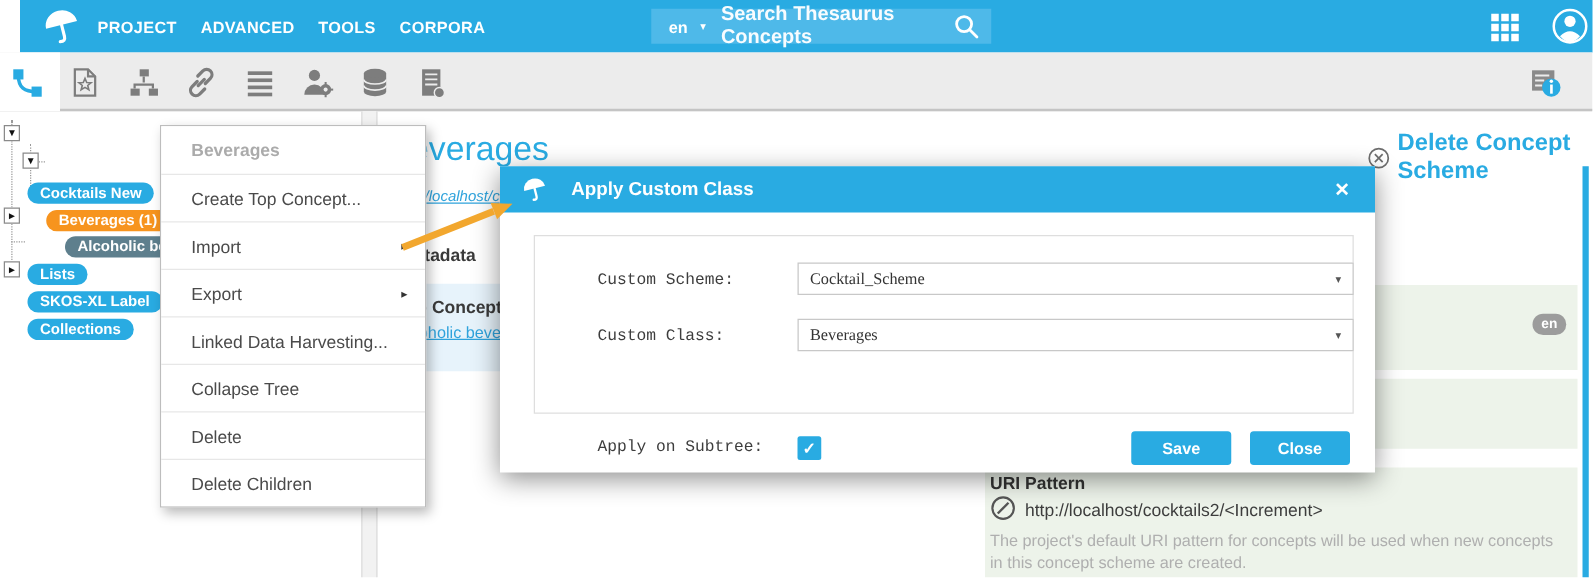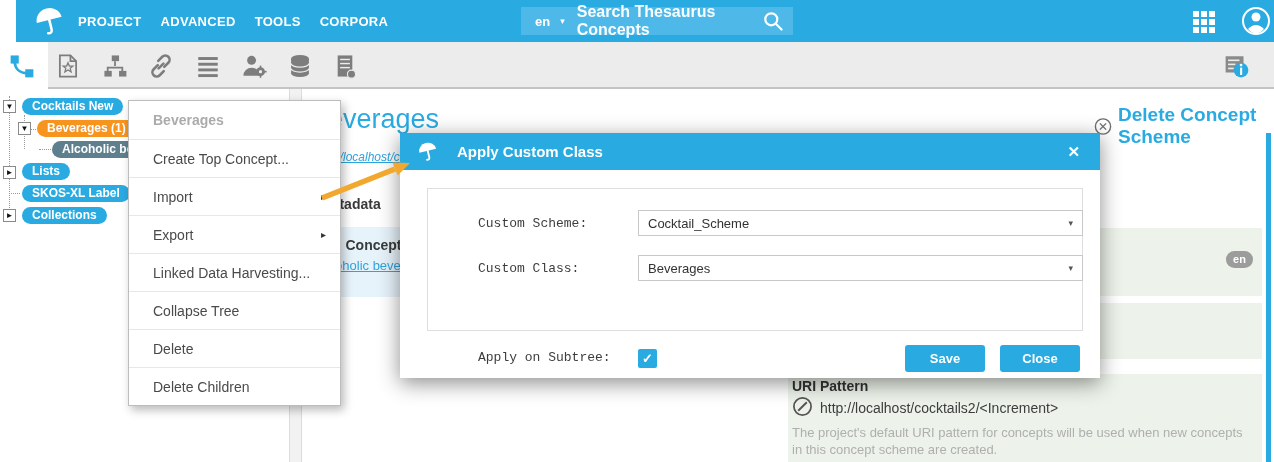--- a/index.html
+++ b/index.html
@@ -15,21 +15,21 @@
   .searchbox .lang { color:#fff; font-size:13px; font-weight:bold; }
   .searchbox .caret { color:#fff; font-size:9px; margin:0 12px 0 10px; }
   .searchbox .ph { color:rgba(255,255,255,.96); font-size:16px; font-weight:bold; flex:1; }
 
   
   .toolbar { position:absolute; left:0; top:42px; width:1274px; height:47px; background:#ECECEC; border-bottom:2px solid #C4C4C4; }
   .tool-active { position:absolute; left:0; top:42px; width:48px; height:47px; background:#fff; }
   .ticon { position:absolute; top:53px; width:26px; height:26px; }
 
   
-  .pill { position:absolute; border-radius:9px; color:#fff; font-weight:bold; font-size:12px; line-height:13px; padding:2px 10px; white-space:nowrap; cursor:pointer; }
+  .pill { position:absolute; border-radius:9px; color:#fff; font-weight:bold; font-size:12px; line-height:13px; padding:2px 10px; white-space:nowrap; cursor:pointer;margin-top:48px; }
   .tg { position:absolute; width:13px; height:13px; background:#fff; border:1px solid #8a8a8a; font-size:8px; line-height:11px; text-align:center; color:#111; cursor:pointer; z-index:2; }
   .dot-v { position:absolute; border-left:1px dotted #9a9a9a; width:0; }
   .dot-h { position:absolute; border-top:1px dotted #9a9a9a; height:0; }
   .tree-scroll { position:absolute; left:289px; top:89px; width:13px; height:373px; background:#F2F2F2; border-left:1px solid #DCDCDC; border-right:1px solid #DCDCDC; z-index:1; }
 
   
   .menu { position:absolute; left:128px; top:100px; width:213px; background:#fff; border:1px solid #BDBDBD; box-shadow:3px 4px 9px rgba(0,0,0,.28); z-index:30; }
   .mi { height:38px; display:flex; align-items:center; justify-content:space-between; padding:0 14px 0 24px; font-size:14px; color:#4a4a4a; border-top:1px solid #E7E7E7; cursor:pointer; background:#fff; }
   .mi.header { color:#ABABAB; font-weight:bold; border-top:none; cursor:default; }
   .mi.hl { background:#49BCE9; color:#fff; }
@@ -48,21 +48,21 @@
   .uri-v { position:absolute; left:820px; top:400px; font-size:14px; color:#3d3d3d; }
   .uri-d { position:absolute; left:792px; top:424px; width:458px; font-size:13px; color:#AFAFAF; line-height:17px; }
 
   
   .modal { position:absolute; left:400px; top:133px; width:700px; height:245px; background:#fff; box-shadow:0 5px 20px rgba(0,0,0,.45); z-index:40; }
   .modal-h { position:absolute; left:0; top:0; width:700px; height:37px; background:#29ABE2; display:flex; align-items:center; padding:0 16px; }
   .modal-h .title { color:#fff; font-weight:bold; font-size:15px; margin-left:18px; flex:1; }
   .modal-h .x { color:#fff; font-size:15px; font-weight:bold; cursor:pointer; padding:0 4px; }
   .fieldset { position:absolute; left:27px; top:55px; width:656px; height:143px; border:1px solid #DEDEDE; background:#fff; }
   .flabel { position:absolute; left:50px; font-size:13px; color:#3d3d3d;font-family:Liberation Mono, monospace; }
-  .sel { position:absolute; left:210px; width:445px; height:26px; border:1px solid #C8C8C8; background:#fff; display:flex; align-items:center; justify-content:space-between; padding:0 9px; font-size:13px; color:#333; cursor:pointer; }
+  .sel { position:absolute; left:210px; width:445px; height:26px; border:1px solid #C8C8C8; background:#fff; display:flex; align-items:center; justify-content:space-between; padding:0 9px; font-size:13px; color:#333; cursor:pointer;font-family:Liberation Serif, serif; }
   .sel .caret { font-size:9px; color:#555; }
   .chk { position:absolute; left:210px; top:160px; width:19px; height:19px; background:#29ABE2; border-radius:2px; color:#fff; font-size:13px; font-weight:bold; text-align:center; line-height:19px; cursor:pointer; }
   .btn { position:absolute; top:212px; width:80px; height:27px; background:#29ABE2; color:#fff; font-weight:bold; font-size:13px; border:none; border-radius:3px; cursor:pointer; }
 
   .blue-strip { position:absolute; left:1266px; top:133px; width:5px; height:329px; background:#29ABE2; z-index:20; }
   .arrow-svg { position:absolute; left:315px; top:150px; z-index:60; pointer-events:none; }
 </style>
 </head>
 <body>
 

